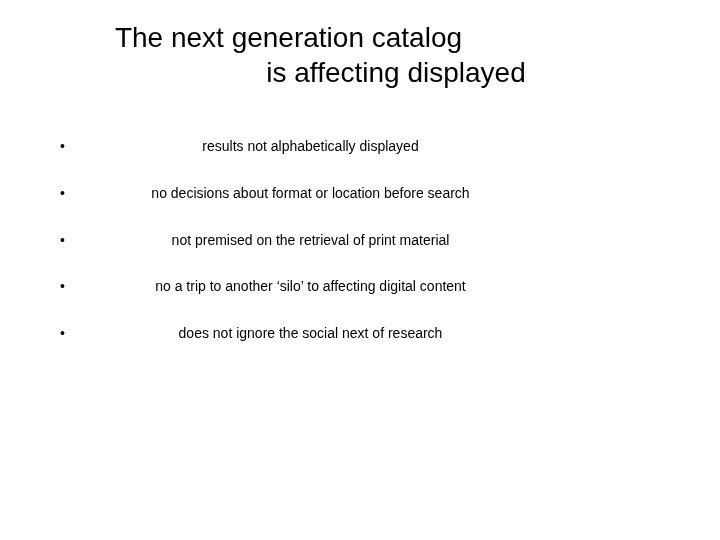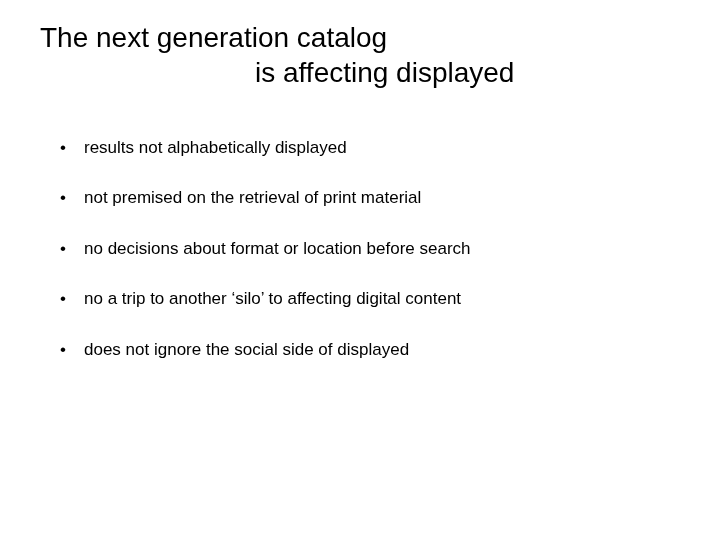--- a/index.html
+++ b/index.html
@@ -9,41 +9,42 @@
     height: 540px;
     background: #ffffff;
     font-family: Arial, Helvetica, sans-serif;
     color: #000000;
   }
   .slide {
     box-sizing: border-box;
     width: 577px;
     height: 540px;
     padding: 20px 40px 40px 40px;
+    text-align: center;
   }
   .title {
     font-size: 28px;
     line-height: 1.25;
     margin: 0 0 48px 0;
     font-weight: normal;
   }
   .title-line-1 {
     display: block;
   }
   .title-line-2 {
     display: block;
     padding-left: 215px;
   }
   ul.bullets {
     list-style: none;
     margin: 0;
     padding: 0 0 0 20px;
   }
   ul.bullets li {
-    font-size: 17px;
+    font-size: 14px;
     line-height: 1.2;
     margin: 0 0 30px 0;
     position: relative;
     padding-left: 24px;
   }
   ul.bullets li::before {
     content: "•";
     position: absolute;
     left: 0;
     top: 0;
@@ -52,18 +53,18 @@
 </head>
 <body>
 
 <div class="slide">
   <h1 class="title">
     <span class="title-line-1">The next generation catalog</span>
     <span class="title-line-2">is affecting displayed</span>
   </h1>
   <ul class="bullets">
     <li><span>results not alphabetically displayed</span></li>
+    <li><span>no decisions about format or location before search</span></li>
     <li><span>not premised on the retrieval of print material</span></li>
-    <li><span>no decisions about format or location before search</span></li>
     <li><span>no a trip to another ‘silo’ to affecting digital content</span></li>
-    <li><span>does not ignore the social side of displayed</span></li>
+    <li><span>does not ignore the social next of research</span></li>
   </ul>
 </div>
 
 </body></html>

